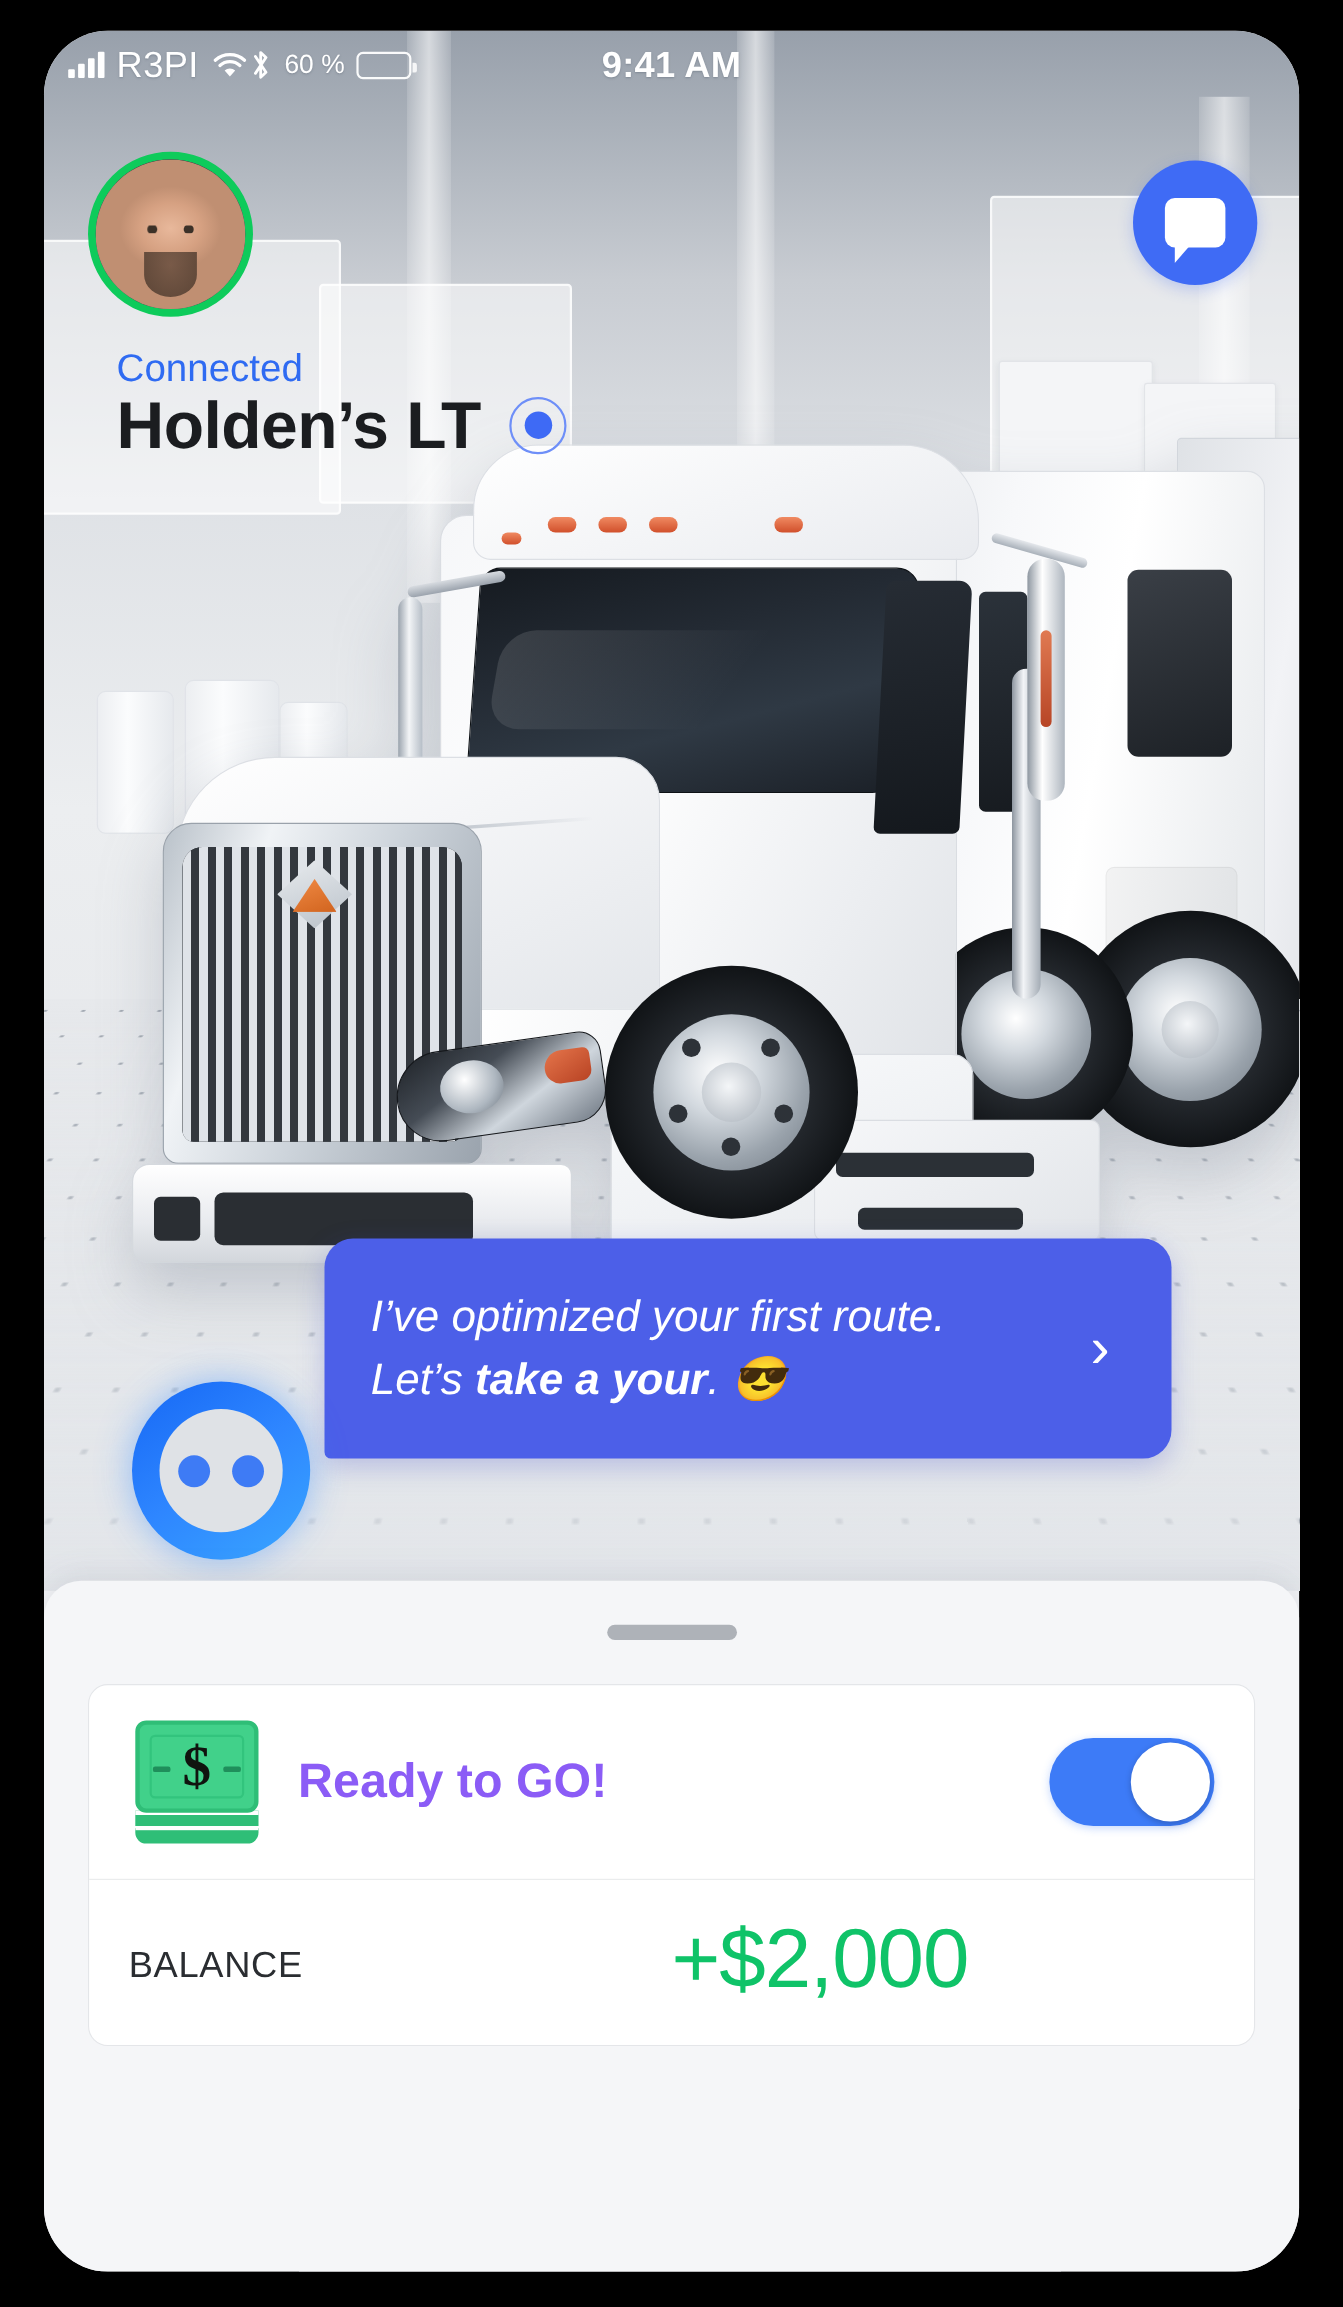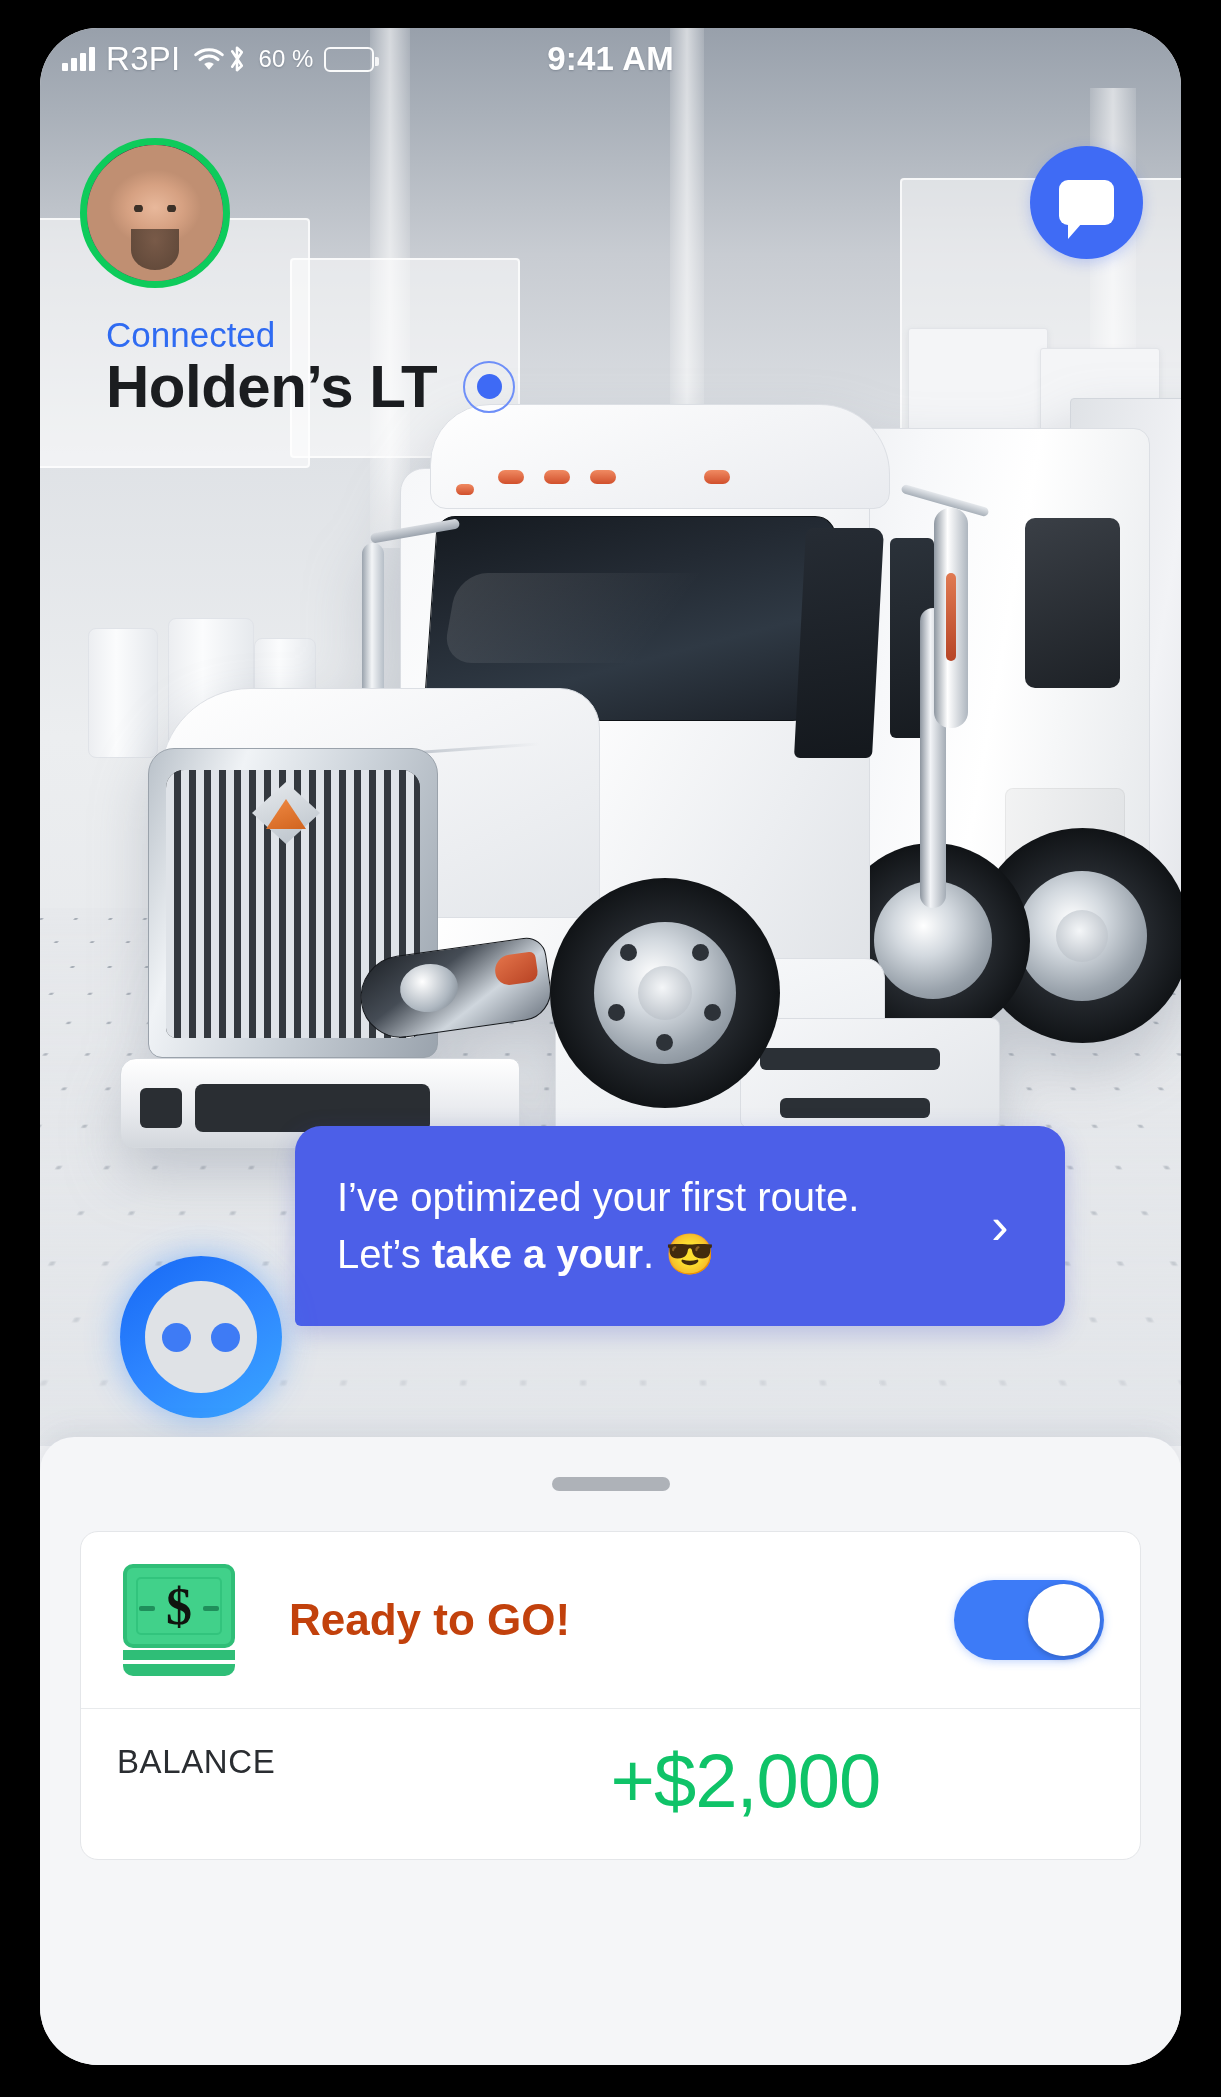--- a/index.html
+++ b/index.html
@@ -582,20 +582,21 @@
     z-index: 26;
     box-shadow: 0 8px 24px rgba(58,72,200,0.25);
     cursor: pointer;
   }
   #msg-text {
     flex: 1;
     color: #ffffff;
     font-size: 40px;
     line-height: 1.42;
     font-weight: 400;
+    font-style: italic;
   }
   #msg-text b { font-weight: bold; }
   #msg-chevron {
     width: 46px;
     display: flex;
     align-items: center;
     justify-content: center;
     color: #fff;
     font-size: 52px;
     font-weight: 300;
@@ -684,24 +685,24 @@
   .bill-dash {
     position: absolute;
     top: 38px;
     width: 16px; height: 5px;
     background: #1f8f5b;
     border-radius: 2px;
   }
 
   #ready-label {
     flex: 1;
-    margin-left: 44px;
+    margin-left: 26px;
     font-size: 44px;
     font-weight: bold;
-    color: #c2410c;
+    color: #8b5cf6;
   }
   #toggle {
     width: 150px; height: 80px;
     border-radius: 40px;
     background: #3D7BF7;
     position: relative;
     flex: none;
     cursor: pointer;
     box-shadow: 0 2px 8px rgba(61,123,247,0.3);
   }
@@ -710,20 +711,21 @@
     right: 4px; top: 4px;
     width: 72px; height: 72px;
     border-radius: 50%;
     background: #fff;
     box-shadow: 0 2px 6px rgba(0,0,0,0.22);
   }
 
   #stats-row {
     display: flex;
     padding: 34px 36px 40px;
+    align-items: flex-end;
   }
   .stat { flex: 1; }
   .stat-label {
     font-size: 33px;
     color: #2a2d31;
     letter-spacing: 0.6px;
     margin-bottom: 14px;
   }
   .stat-value {
     font-size: 76px;

